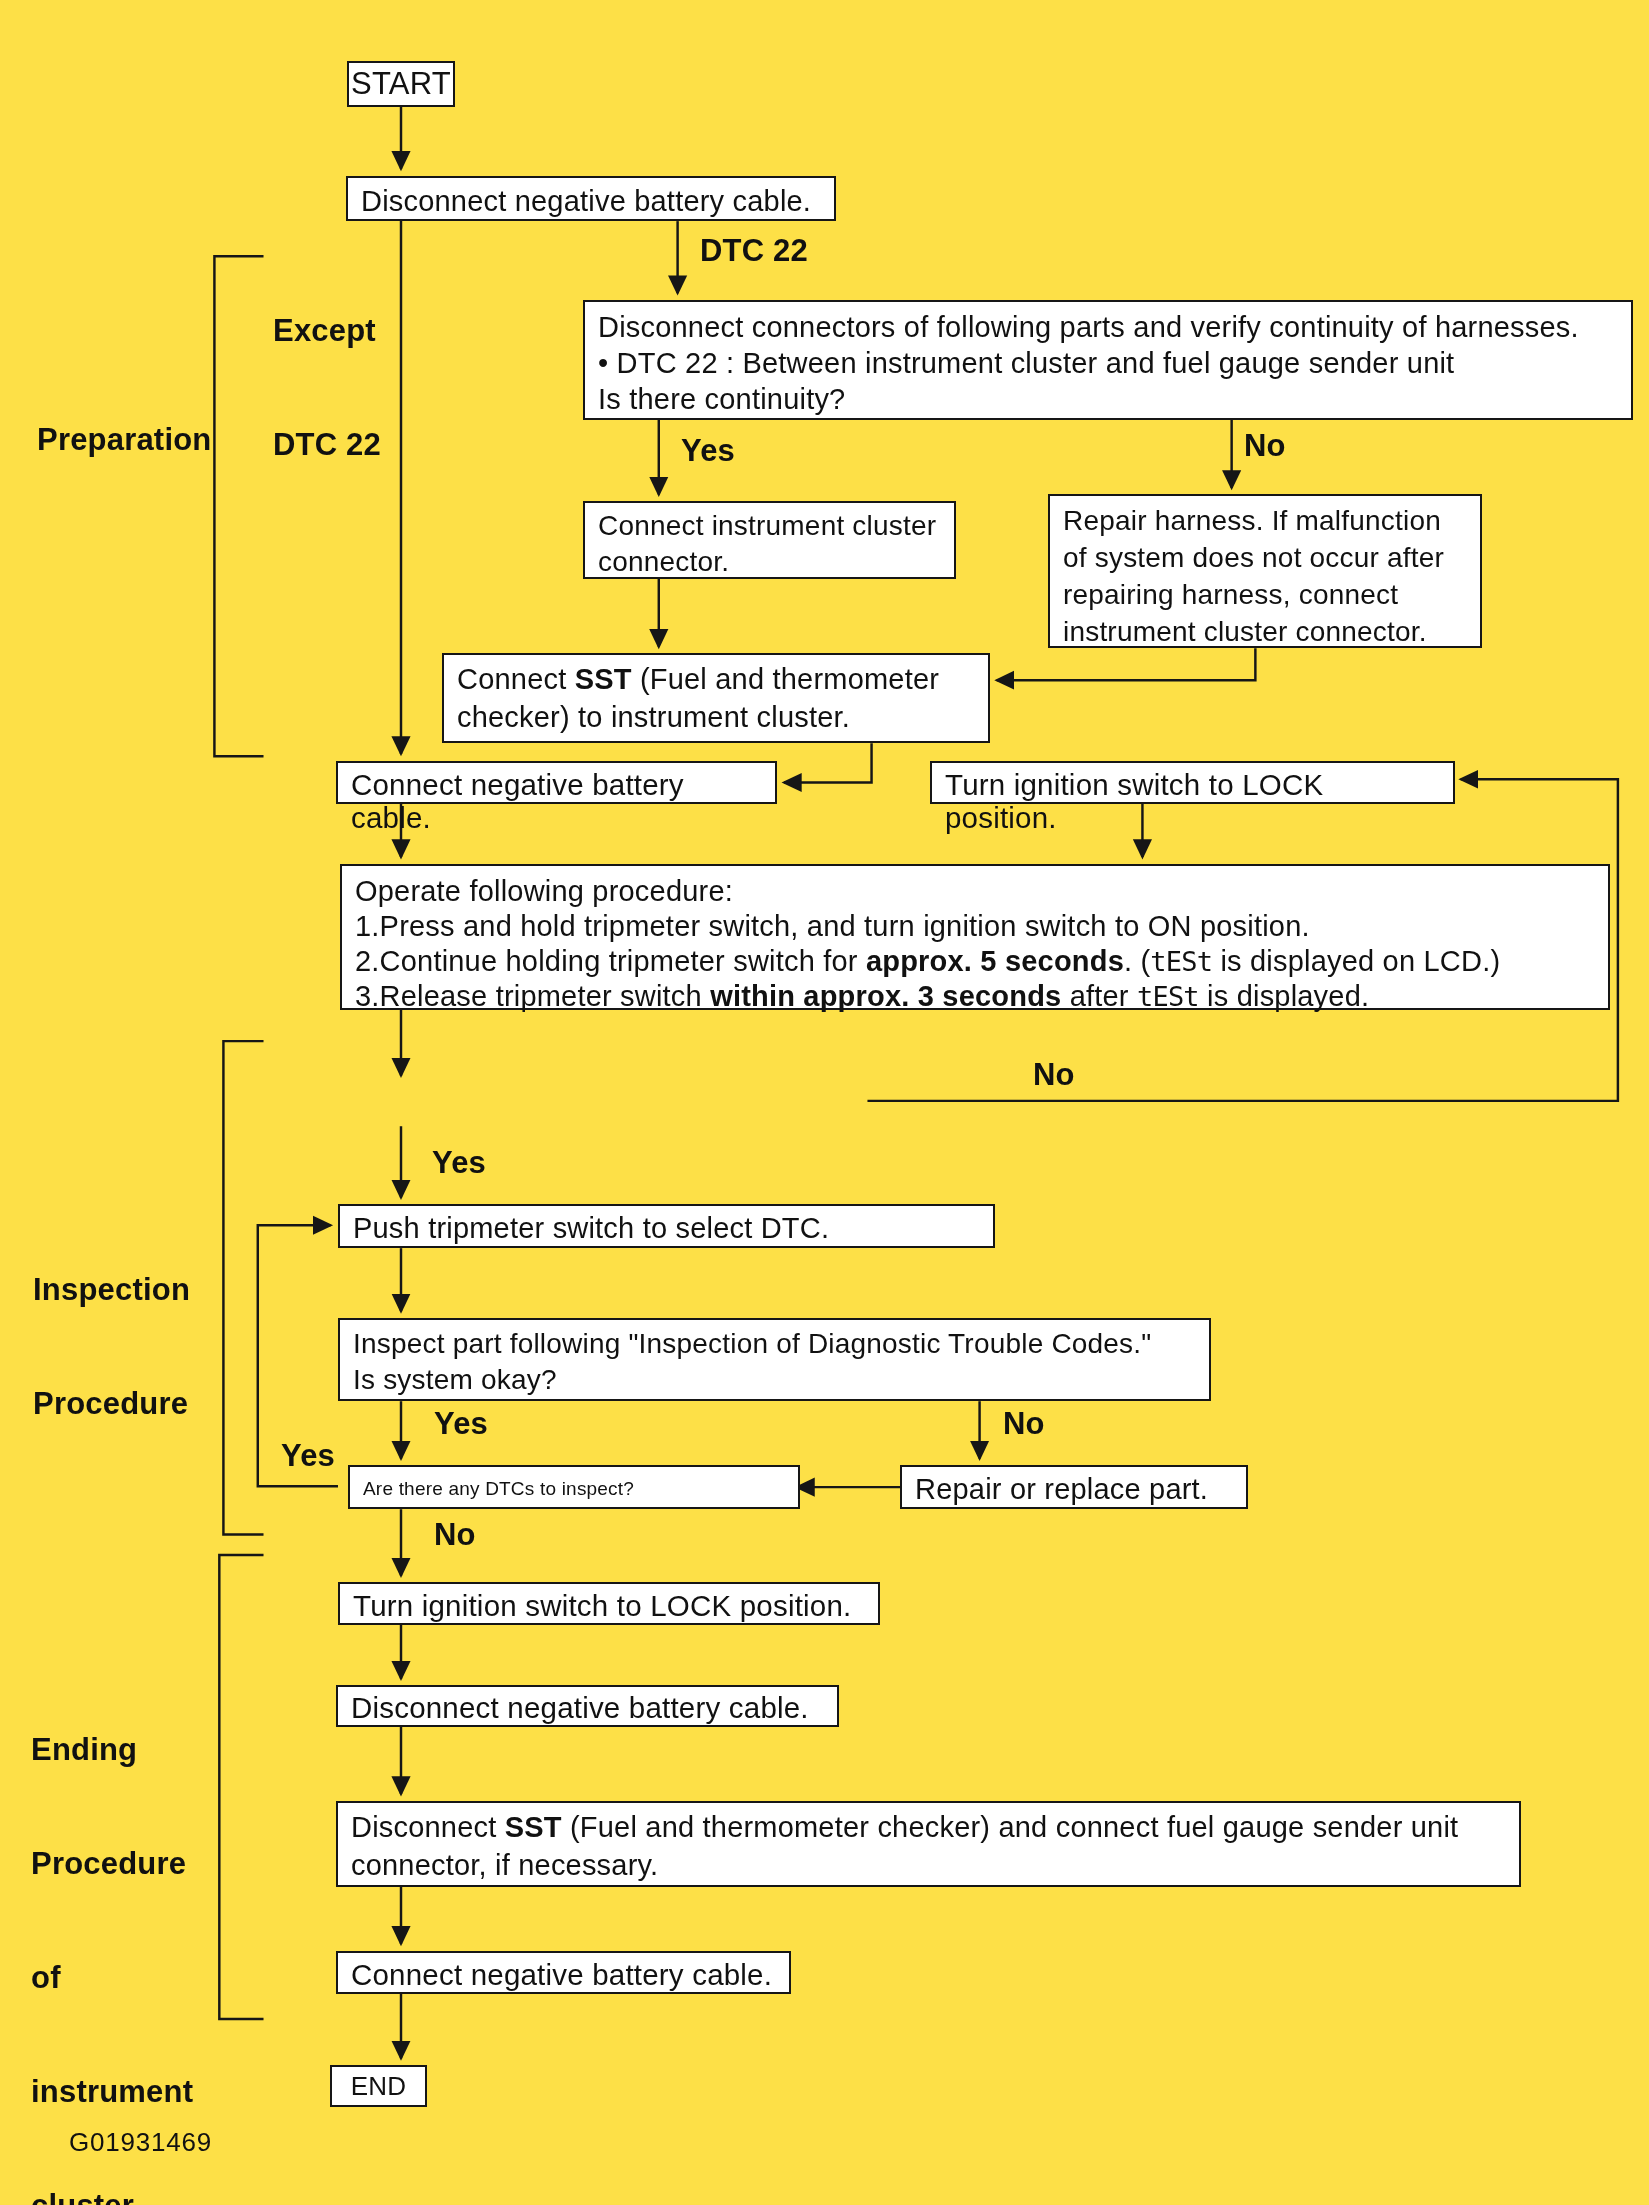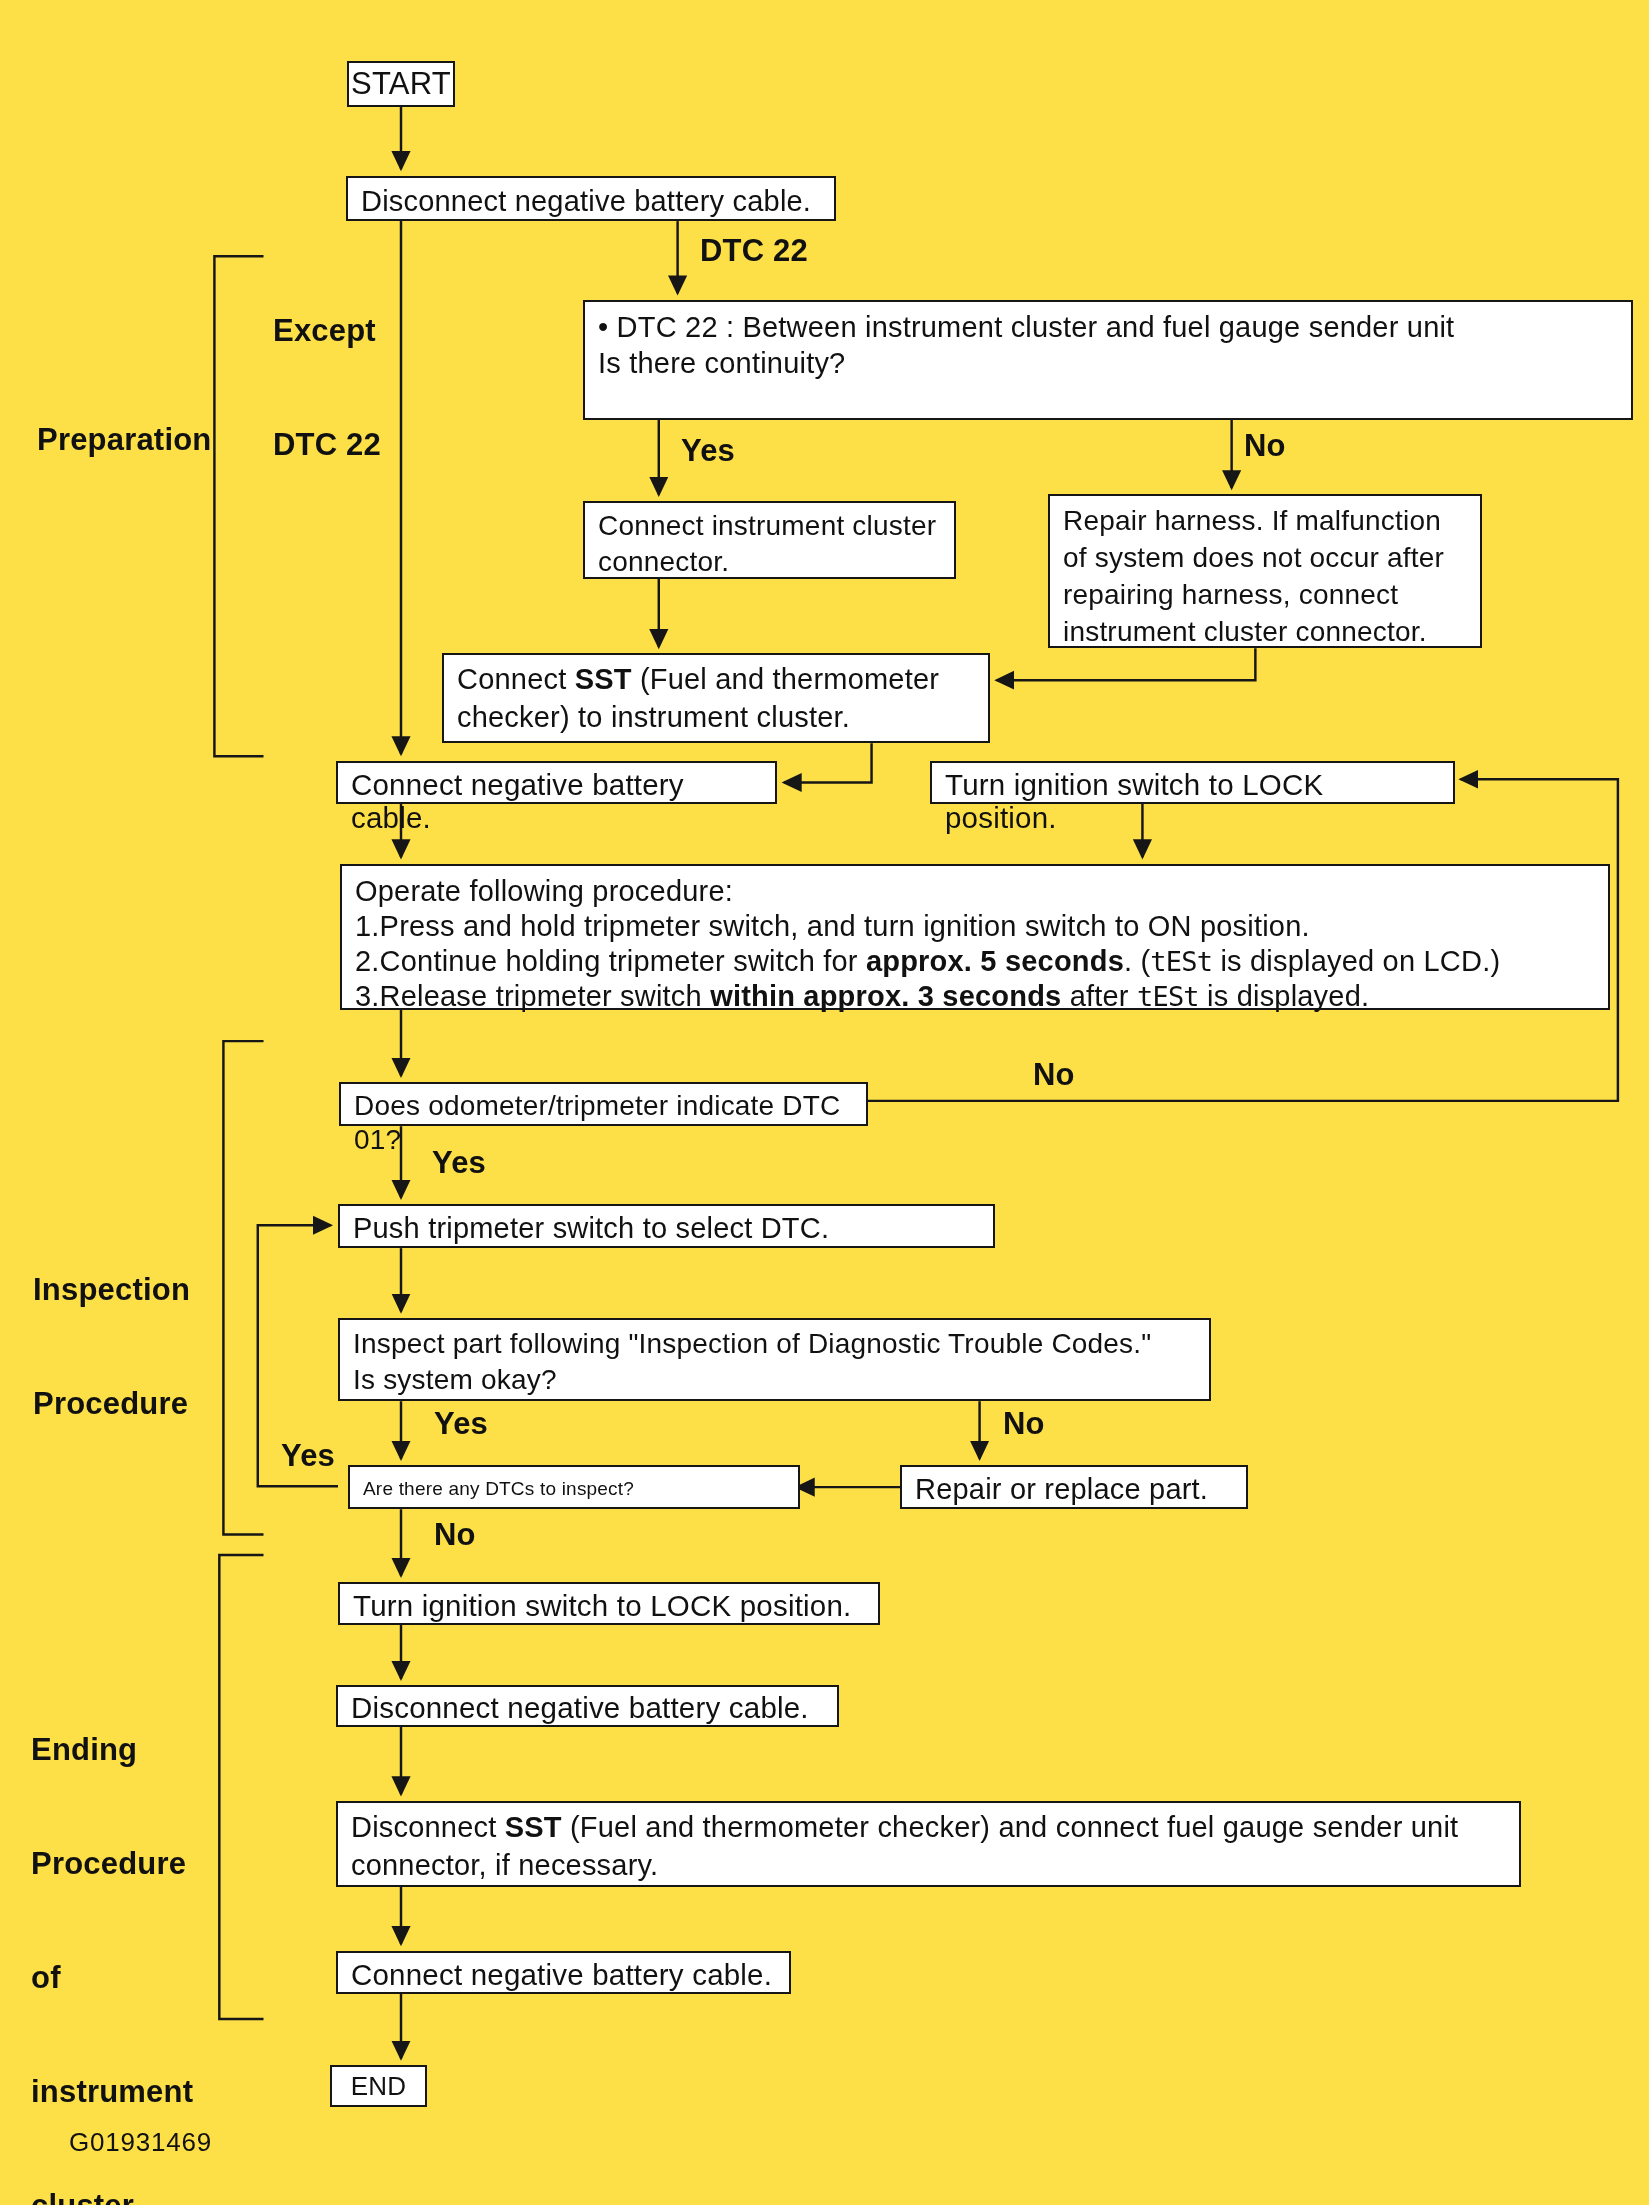--- a/index.html
+++ b/index.html
@@ -91,20 +91,21 @@
 
   <div class="node center" style="left:347px;top:61px;width:108px;height:46px;font-size:31px;">
     <span>START</span>
   </div>
 
   <div class="node" style="left:346px;top:176px;width:490px;height:45px;">
     <span>Disconnect negative battery cable.</span>
   </div>
 
   <div class="node" style="left:583px;top:300px;width:1050px;height:120px;line-height:36px;padding-top:6.5px;">
+    <span class="small-line">Disconnect connectors of following parts and verify continuity of harnesses.</span>
     <span class="small-line">• DTC 22 : Between instrument cluster and fuel gauge sender unit</span>
     <span class="small-line">Is there continuity?</span>
   </div>
 
   <div class="node" style="left:583px;top:501px;width:373px;height:78px;font-size:28px;padding-top:5px;">
     <span class="small-line">Connect instrument cluster</span>
     <span class="small-line">connector.</span>
   </div>
 
   <div class="node" style="left:1048px;top:494px;width:434px;height:154px;font-size:28px;line-height:37px;padding-top:5.7px;">
@@ -127,23 +128,20 @@
     <span>Turn ignition switch to LOCK position.</span>
   </div>
 
   <div class="node" style="left:340px;top:864px;width:1270px;height:146px;line-height:35px;padding-top:8.2px;">
     <span class="oline">Operate following procedure:</span>
     <span class="oline">1.Press and hold tripmeter switch, and turn ignition switch to ON position.</span>
     <span class="oline"><span>2.Continue holding tripmeter switch for </span><span class="b">approx. 5 seconds</span><span>. (</span><span class="lcd">tESt</span><span> is displayed on LCD.)</span></span>
     <span class="oline"><span>3.Release tripmeter switch </span><span class="b">within approx. 3 seconds</span><span> after </span><span class="lcd">tESt</span><span> is displayed.</span></span>
   </div>
 
-  <div class="node" style="left:339px;top:1082px;width:529px;height:44px;font-size:28px;line-height:34px;">
-    <span>Does odometer/tripmeter indicate DTC 01?</span>
-  </div>
 
   <div class="node" style="left:338px;top:1204px;width:657px;height:44px;font-size:29px;line-height:34px;">
     <span>Push tripmeter switch to select DTC.</span>
   </div>
 
   <div class="node" style="left:338px;top:1318px;width:873px;height:83px;font-size:28px;line-height:36px;padding-top:5.7px;">
     <span class="small-line">Inspect part following "Inspection of Diagnostic Trouble Codes."</span>
     <span class="small-line">Is system okay?</span>
   </div>
 

